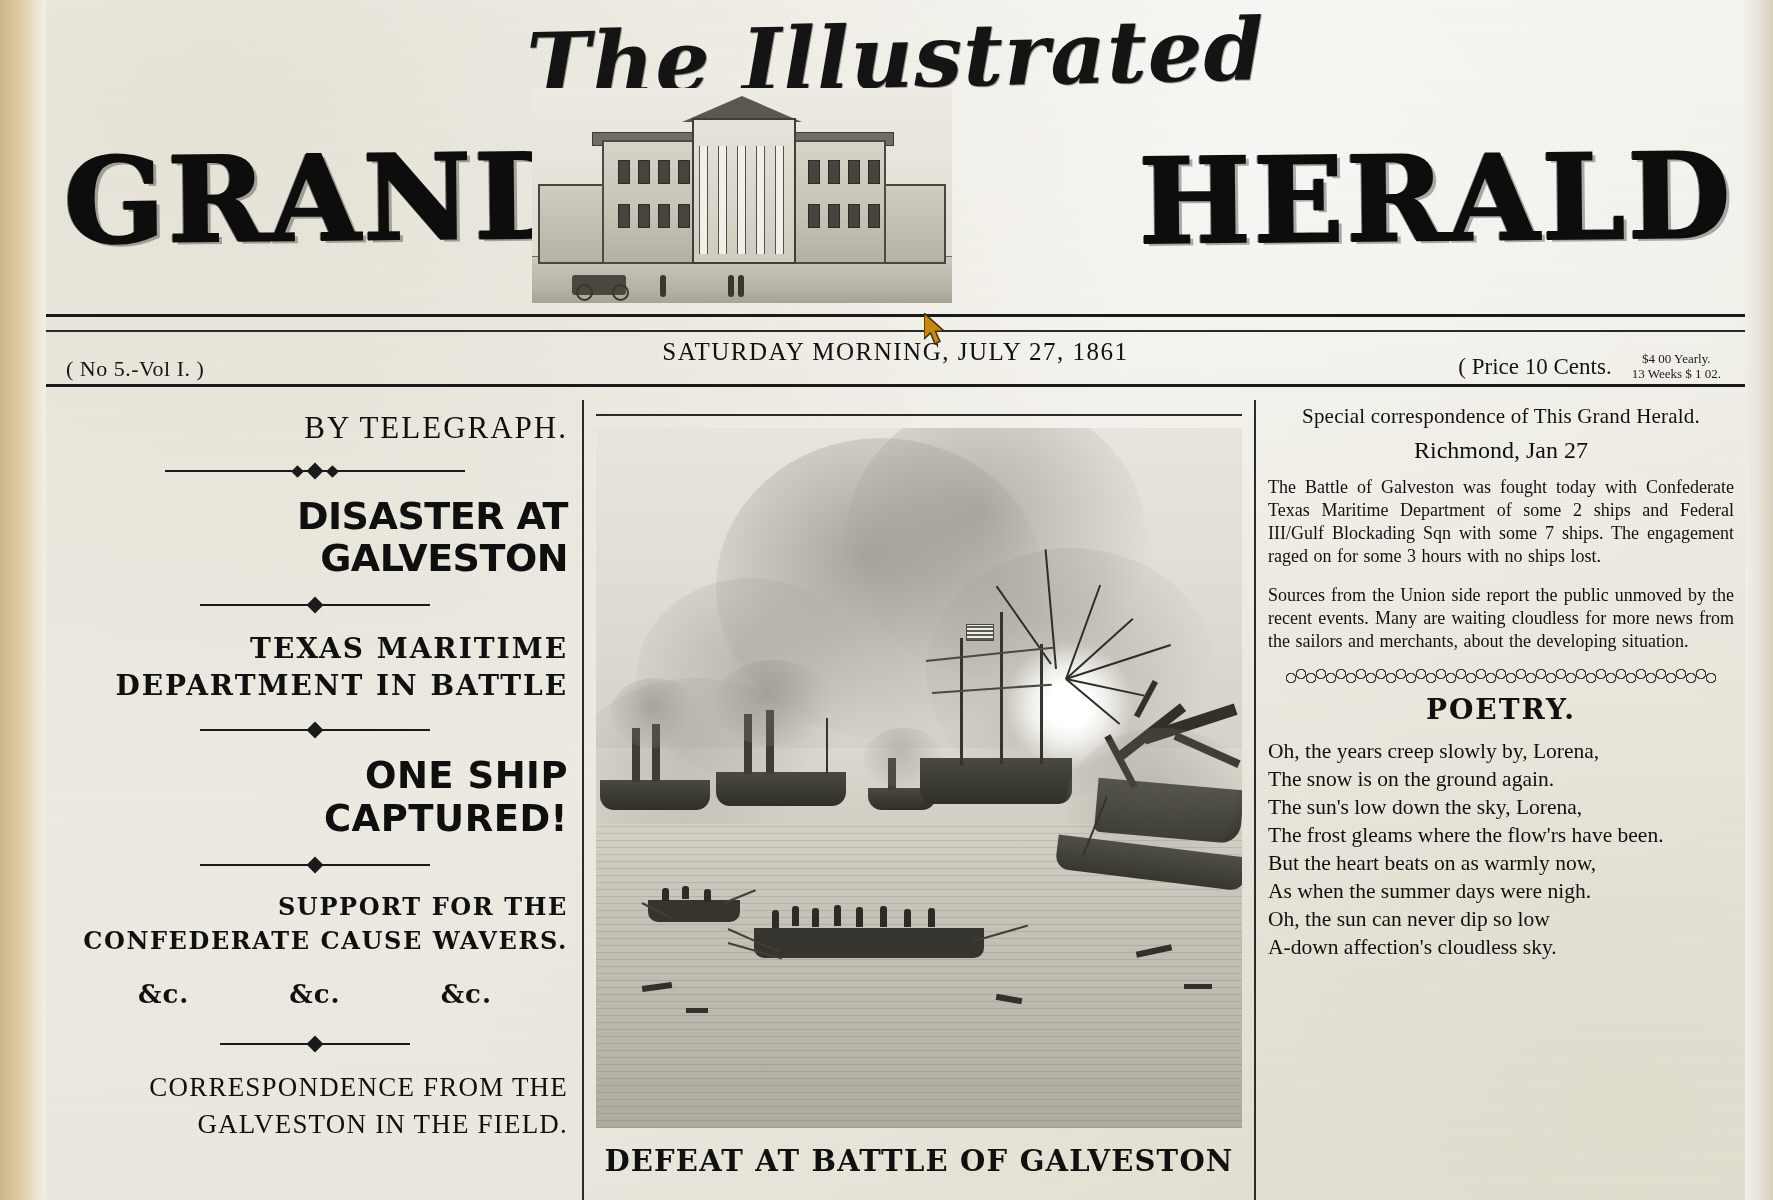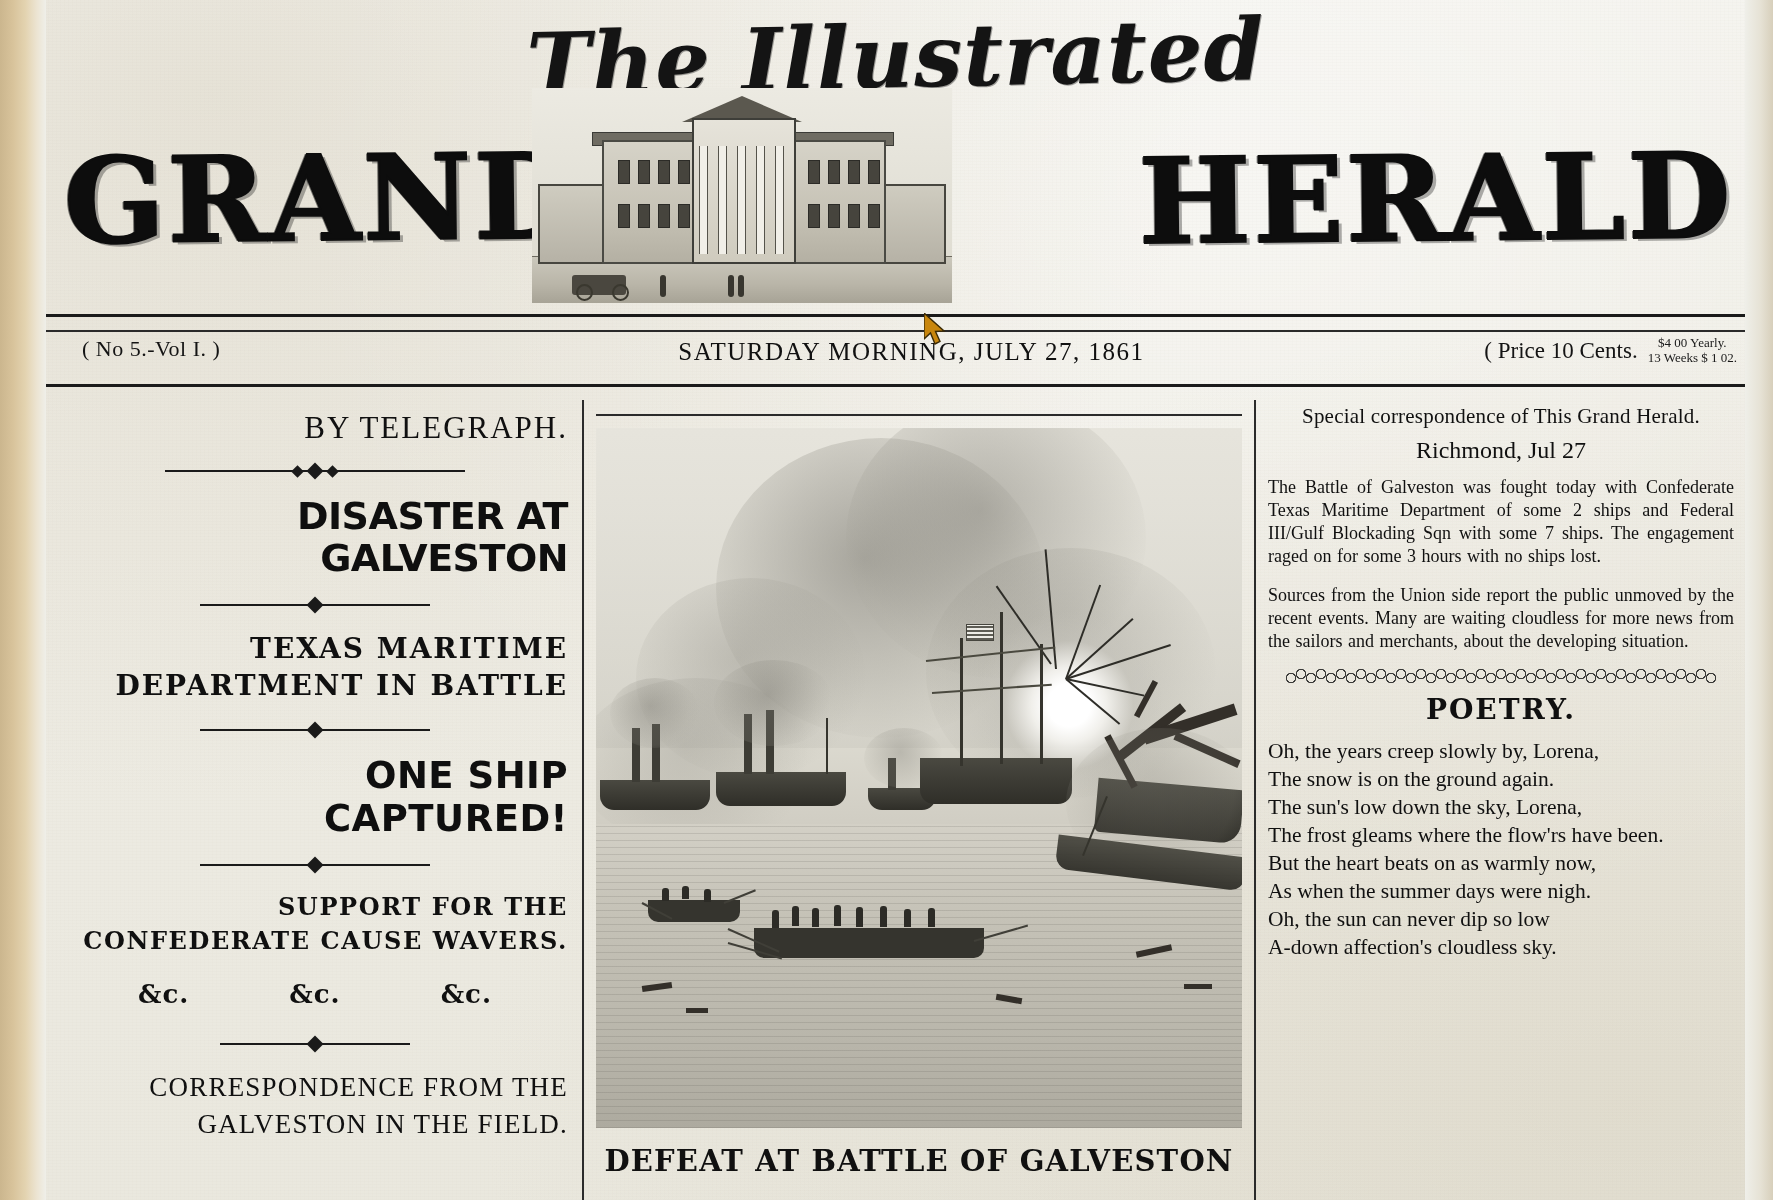--- a/index.html
+++ b/index.html
@@ -180,34 +180,34 @@
   }
   #rule-top2 {
     position: absolute; left: 46px; top: 330px; width: 1699px; height: 2px;
     background: #2a2a2a;
   }
   #rule-bottom {
     position: absolute; left: 46px; top: 384px; width: 1699px; height: 3px;
     background: #1a1a1a;
   }
   #dateline-bar {
-    position: absolute; left: 62px; top: 336px; width: 1699px; height: 46px;
-    display: flex; align-items: flex-start; justify-content: space-between;
+    position: absolute; left: 46px; top: 336px; width: 1699px; height: 46px;
+    display: flex; align-items: flex-end; justify-content: space-between;
     font-family: "Liberation Serif", serif;
   }
   #issue-no {
     font-size: 22px; color: #141414; padding-left: 20px; letter-spacing: .5px;
     white-space: nowrap;
   }
   #dateline-center {
     font-size: 25px; letter-spacing: 1.5px; color: #111; white-space: nowrap;
     position: absolute; left: 0; width: 1699px; text-align: center; top: 2px;
   }
   #price-block {
-    display: flex; align-items: center; gap: 10px; padding-right: 24px; white-space: nowrap;
+    display: flex; align-items: center; gap: 20px; padding-right: 24px; white-space: nowrap;
   }
   #price-main { font-size: 23px; color: #141414; }
   #price-sub { font-size: 13px; line-height: 1.15; color: #1a1a1a; text-align: center; }
 
   
   #cursor {
     position: absolute;
     left: 924px; top: 313px;
     width: 0; height: 0; z-index: 40;
   }
@@ -657,21 +657,21 @@
         <div class="debris" style="left:400px; top:568px; width:26px; height:6px; transform:rotate(10deg);"></div>
         <div class="debris" style="left:540px; top:520px; width:36px; height:6px; transform:rotate(-12deg);"></div>
         <div class="debris" style="left:588px; top:556px; width:28px; height:5px;"></div>
       </div>
 
       <div id="battle-caption">DEFEAT AT BATTLE OF GALVESTON</div>
     </div>
 
     <div id="col-right">
       <div class="r-special">Special correspondence of This Grand Herald.</div>
-      <div class="r-place">Richmond, Jul 27</div>
+      <div class="r-place">Richmond, Jan 27</div>
       <div class="r-para">The Battle of Galveston was fought today with Confederate Texas Maritime Department of some 2 ships and Federal III/Gulf Blockading Sqn with some 7 ships. The engagement raged on for some 3 hours with no ships lost.</div>
       <div class="r-para">Sources from the Union side report the public unmoved by the recent events. Many are waiting cloudless for more news from the sailors and merchants, about the developing situation.</div>
       <div class="wavy-rule"></div>
       <div class="r-poetry-head">POETRY.</div>
       <div class="r-poem">Oh, the years creep slowly by, Lorena,
 The snow is on the ground again.
 The sun's low down the sky, Lorena,
 The frost gleams where the flow'rs have been.
 But the heart beats on as warmly now,
 As when the summer days were nigh.

